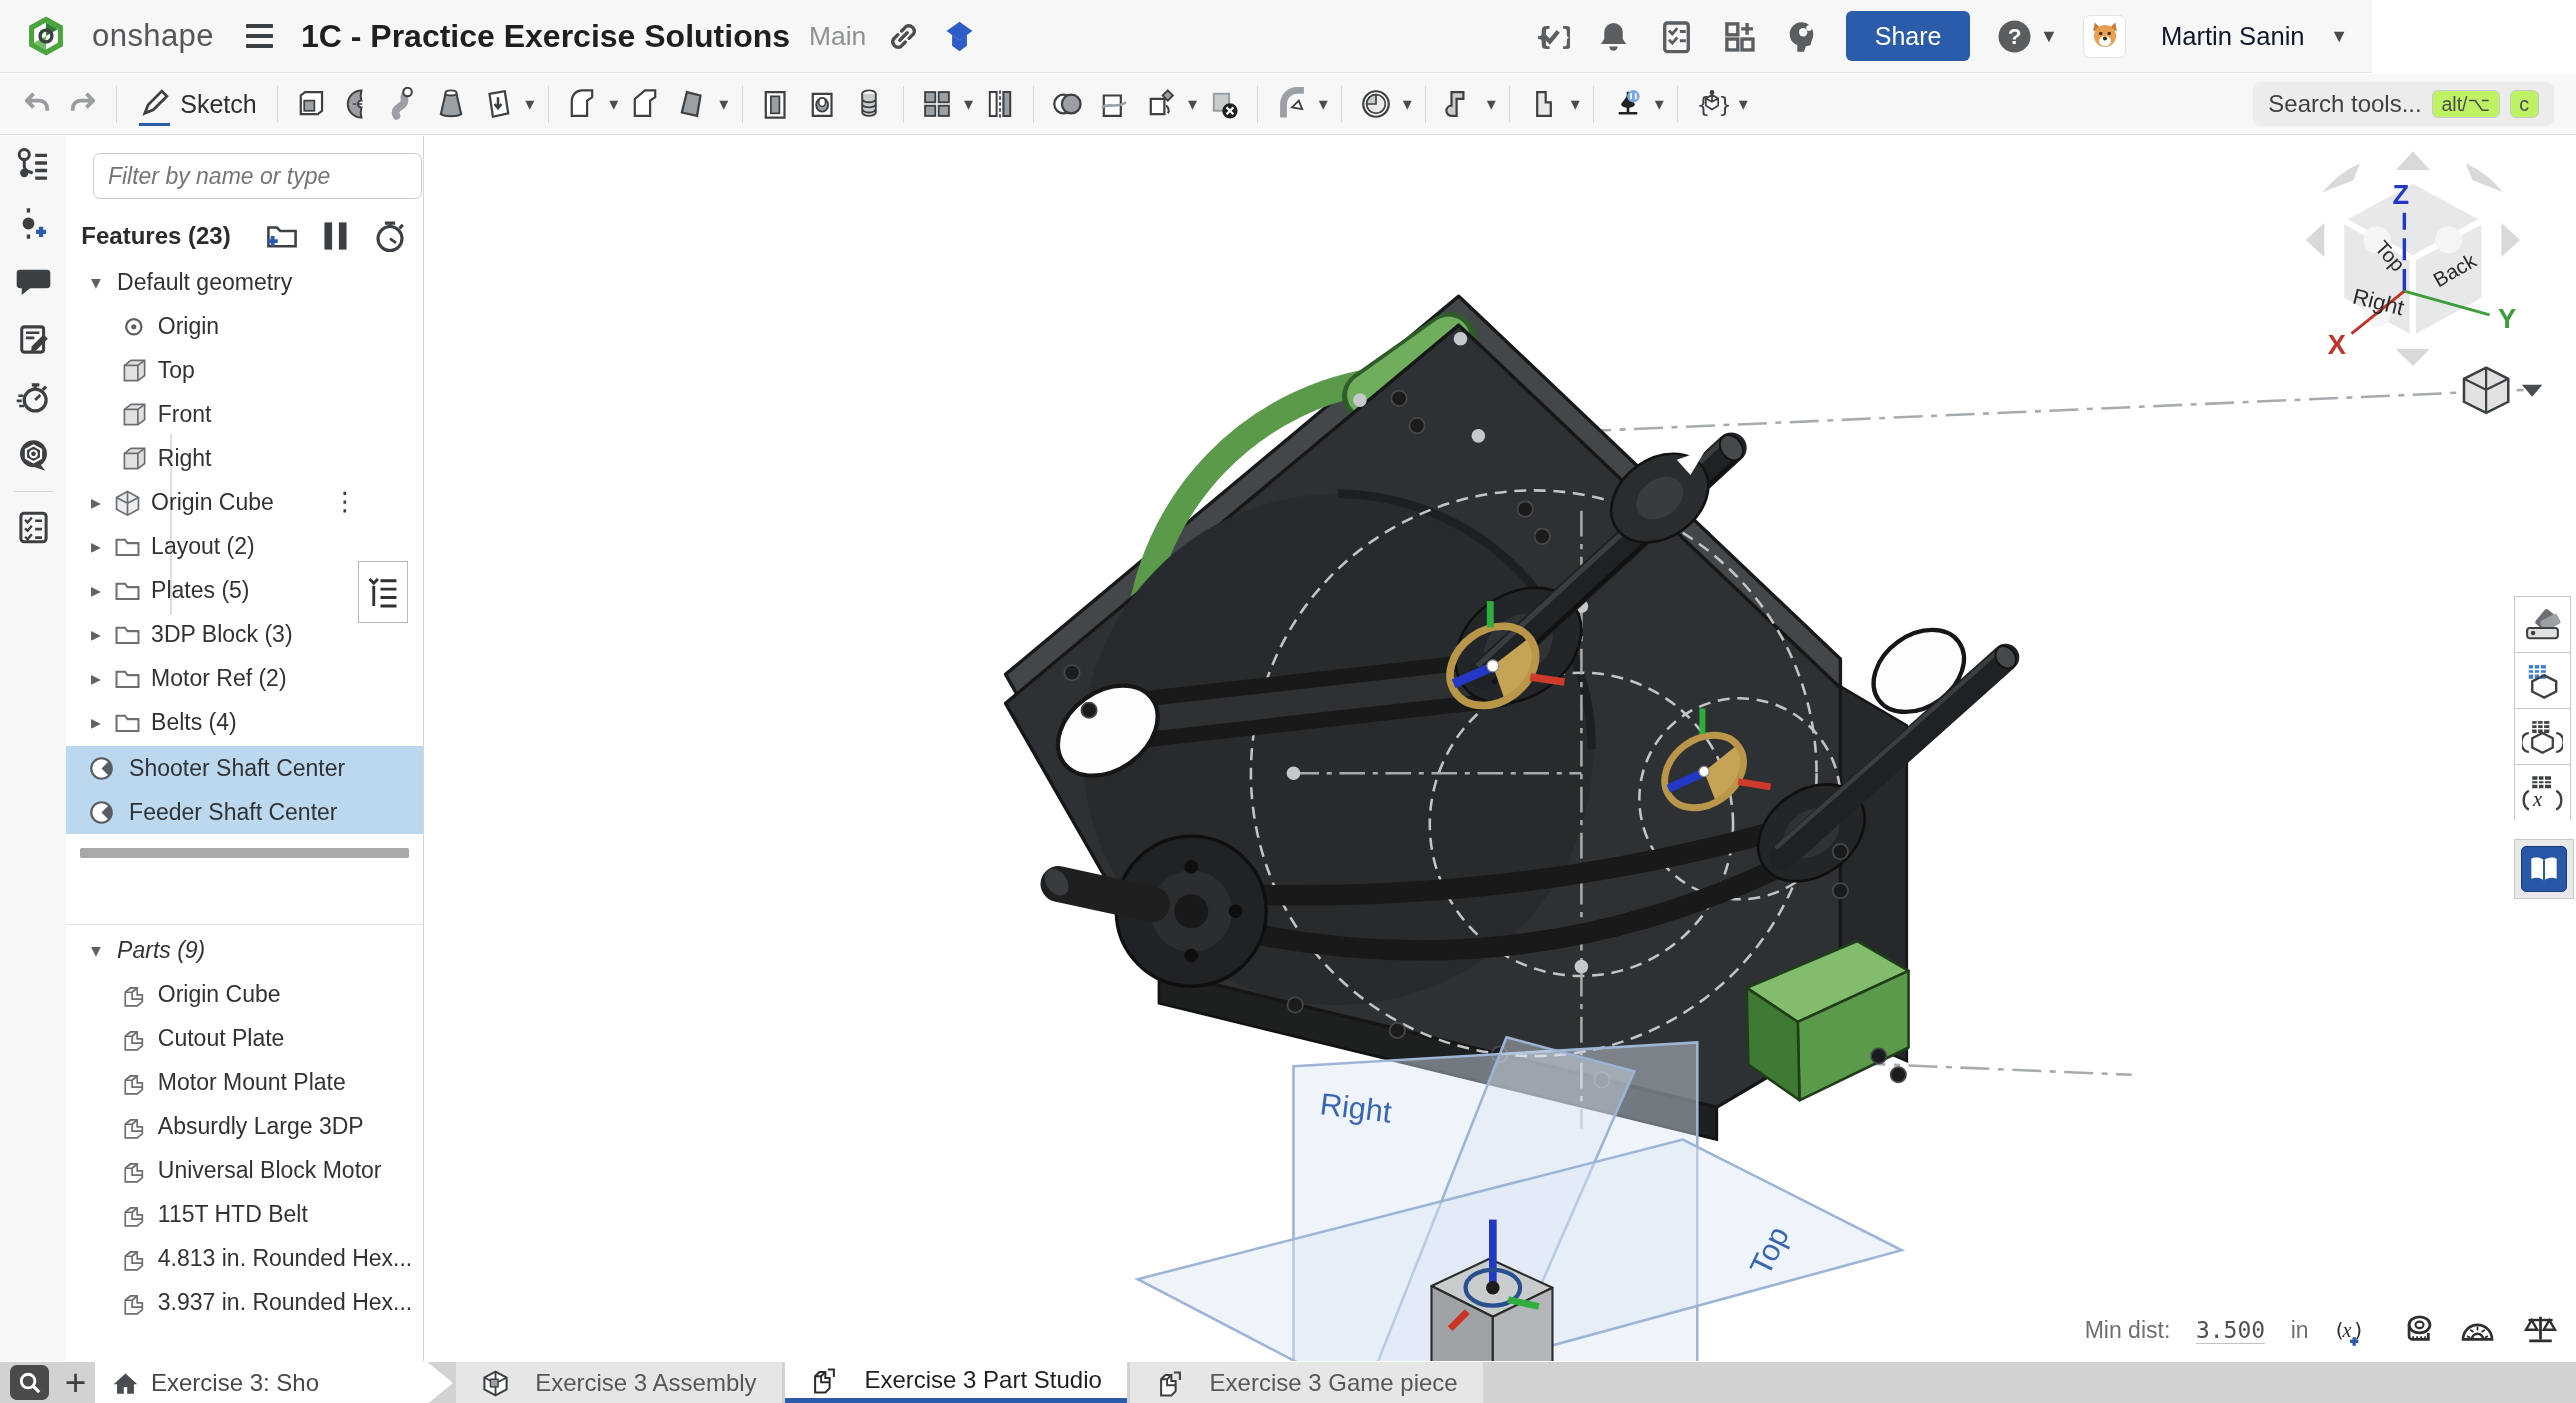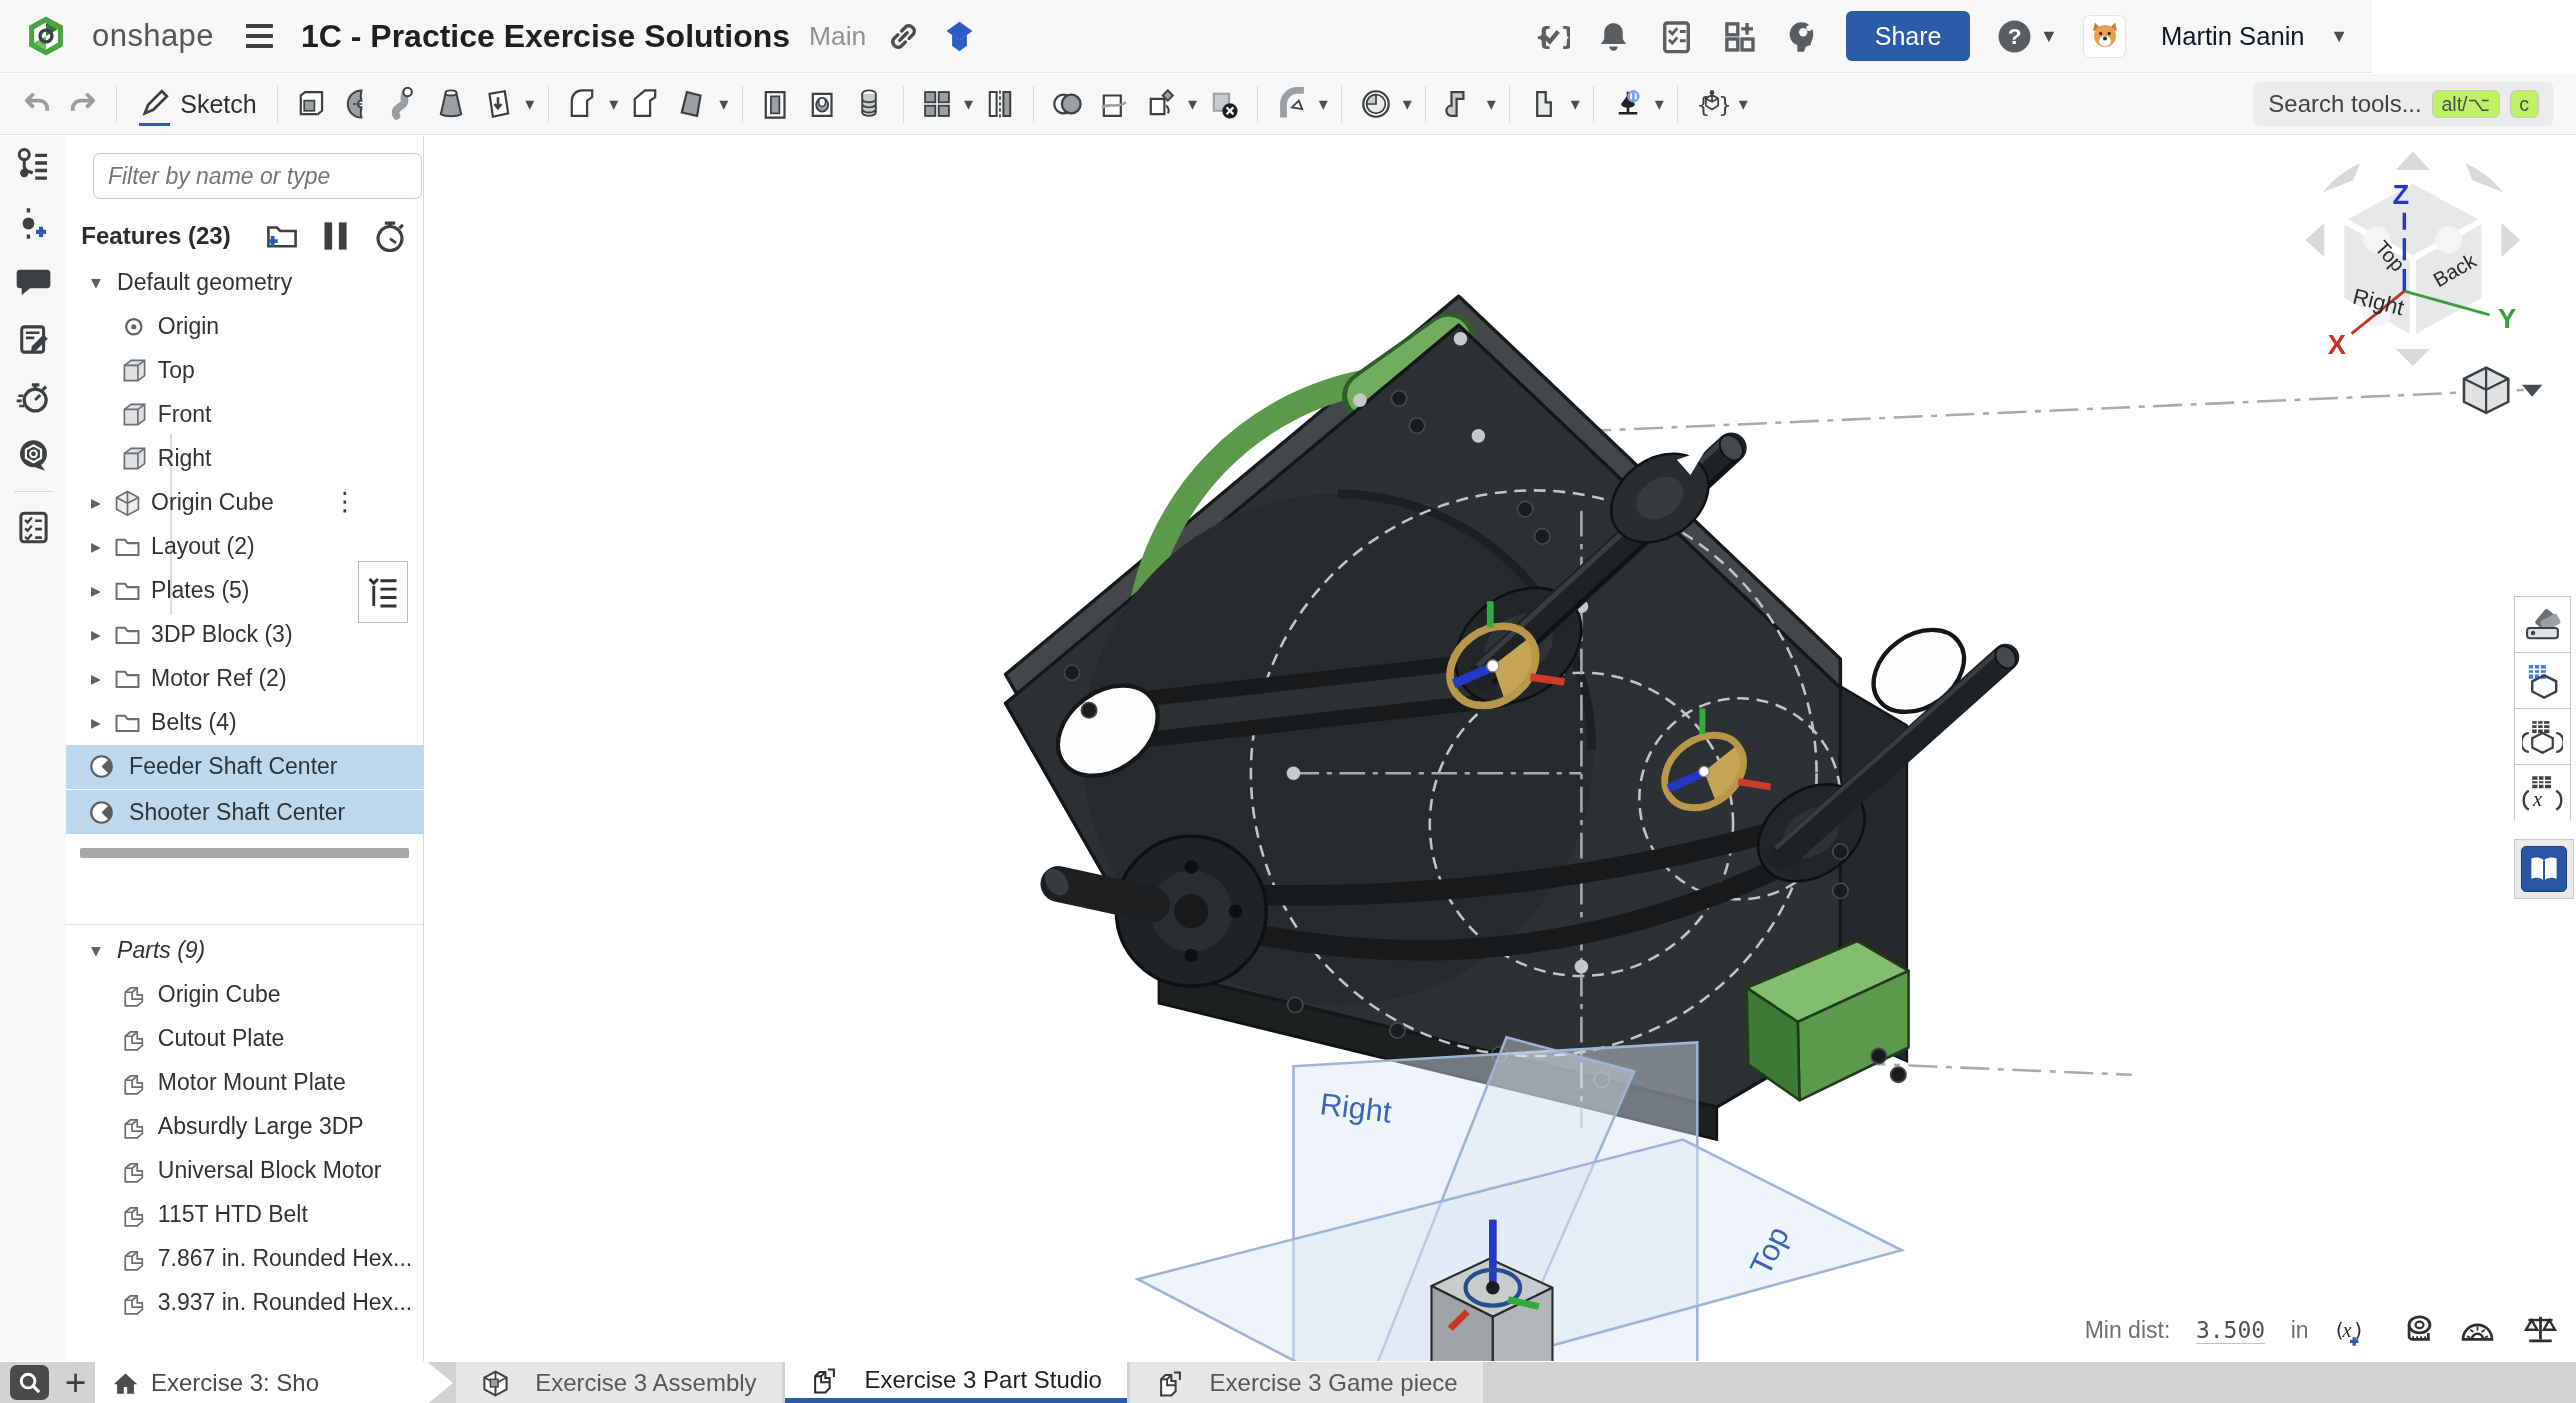--- a/index.html
+++ b/index.html
@@ -543,37 +543,37 @@
   <div class="trow">
     <span class="chev">▸</span>
     <span class="ticon">
         <svg width="27" height="27" viewBox="0 0 32 32">
           <path d="M3 8 h10 l3 4 h13 v14 H3 Z" fill="none" stroke="#6b6f72" stroke-width="2.4"></path>
         </svg>
       </span>
     <span class="tlabel">Belts (4)</span>
   </div>
 
+  <div class="trow sel" style="margin-top:1.7px;">
+    <span class="ticon" style="flex-basis:41px;">
+        <svg width="29" height="29" viewBox="0 0 34 34">
+          <circle cx="17" cy="17" r="12" fill="#fff" stroke="#5a5e61" stroke-width="2.6"></circle>
+          <path d="M17 17 V5 A12 12 0 0 0 5 17 Z" fill="#5a5e61" transform="rotate(135 17 17)"></path>
+        </svg>
+      </span>
+    <span class="tlabel">Shooter Shaft Center</span>
+  </div>
   <div class="trow sel">
     <span class="ticon" style="flex-basis:41px;">
         <svg width="29" height="29" viewBox="0 0 34 34">
           <circle cx="17" cy="17" r="12" fill="#fff" stroke="#5a5e61" stroke-width="2.6"></circle>
           <path d="M17 17 V5 A12 12 0 0 0 5 17 Z" fill="#5a5e61" transform="rotate(135 17 17)"></path>
         </svg>
       </span>
     <span class="tlabel">Feeder Shaft Center</span>
-  </div>
-  <div class="trow sel" style="margin-top:1.7px;">
-    <span class="ticon" style="flex-basis:41px;">
-        <svg width="29" height="29" viewBox="0 0 34 34">
-          <circle cx="17" cy="17" r="12" fill="#fff" stroke="#5a5e61" stroke-width="2.6"></circle>
-          <path d="M17 17 V5 A12 12 0 0 0 5 17 Z" fill="#5a5e61" transform="rotate(135 17 17)"></path>
-        </svg>
-      </span>
-    <span class="tlabel">Shooter Shaft Center</span>
   </div>
 
   <div class="rollback"></div>
 
   <div class="parts-sect">
     <div class="trow">
       <span class="chev">▾</span>
       <span class="tlabel" style="font-weight:400;font-style:italic;">Parts (9)</span>
     </div>
     <div class="trow ind1">
@@ -630,21 +630,21 @@
         </span>
         <span class="tlabel">115T HTD Belt</span>
       </div>
     <div class="trow ind1">
         <span class="ticon">
           <svg width="25.6" height="25.6" viewBox="0 0 30 30">
             <path d="M5 12 l6 -5 h8 v8 l6 0 v8 l-6 5 H5 Z" fill="#fff" stroke="#6b6f72" stroke-width="2"></path>
             <path d="M5 12 h8 v8 h12 M13 12 l6 -5" fill="none" stroke="#6b6f72" stroke-width="2"></path>
           </svg>
         </span>
-        <span class="tlabel">7.867 in. Rounded Hex...</span>
+        <span class="tlabel">4.813 in. Rounded Hex...</span>
       </div>
     <div class="trow ind1">
         <span class="ticon">
           <svg width="25.6" height="25.6" viewBox="0 0 30 30">
             <path d="M5 12 l6 -5 h8 v8 l6 0 v8 l-6 5 H5 Z" fill="#fff" stroke="#6b6f72" stroke-width="2"></path>
             <path d="M5 12 h8 v8 h12 M13 12 l6 -5" fill="none" stroke="#6b6f72" stroke-width="2"></path>
           </svg>
         </span>
         <span class="tlabel">3.937 in. Rounded Hex...</span>
       </div>

